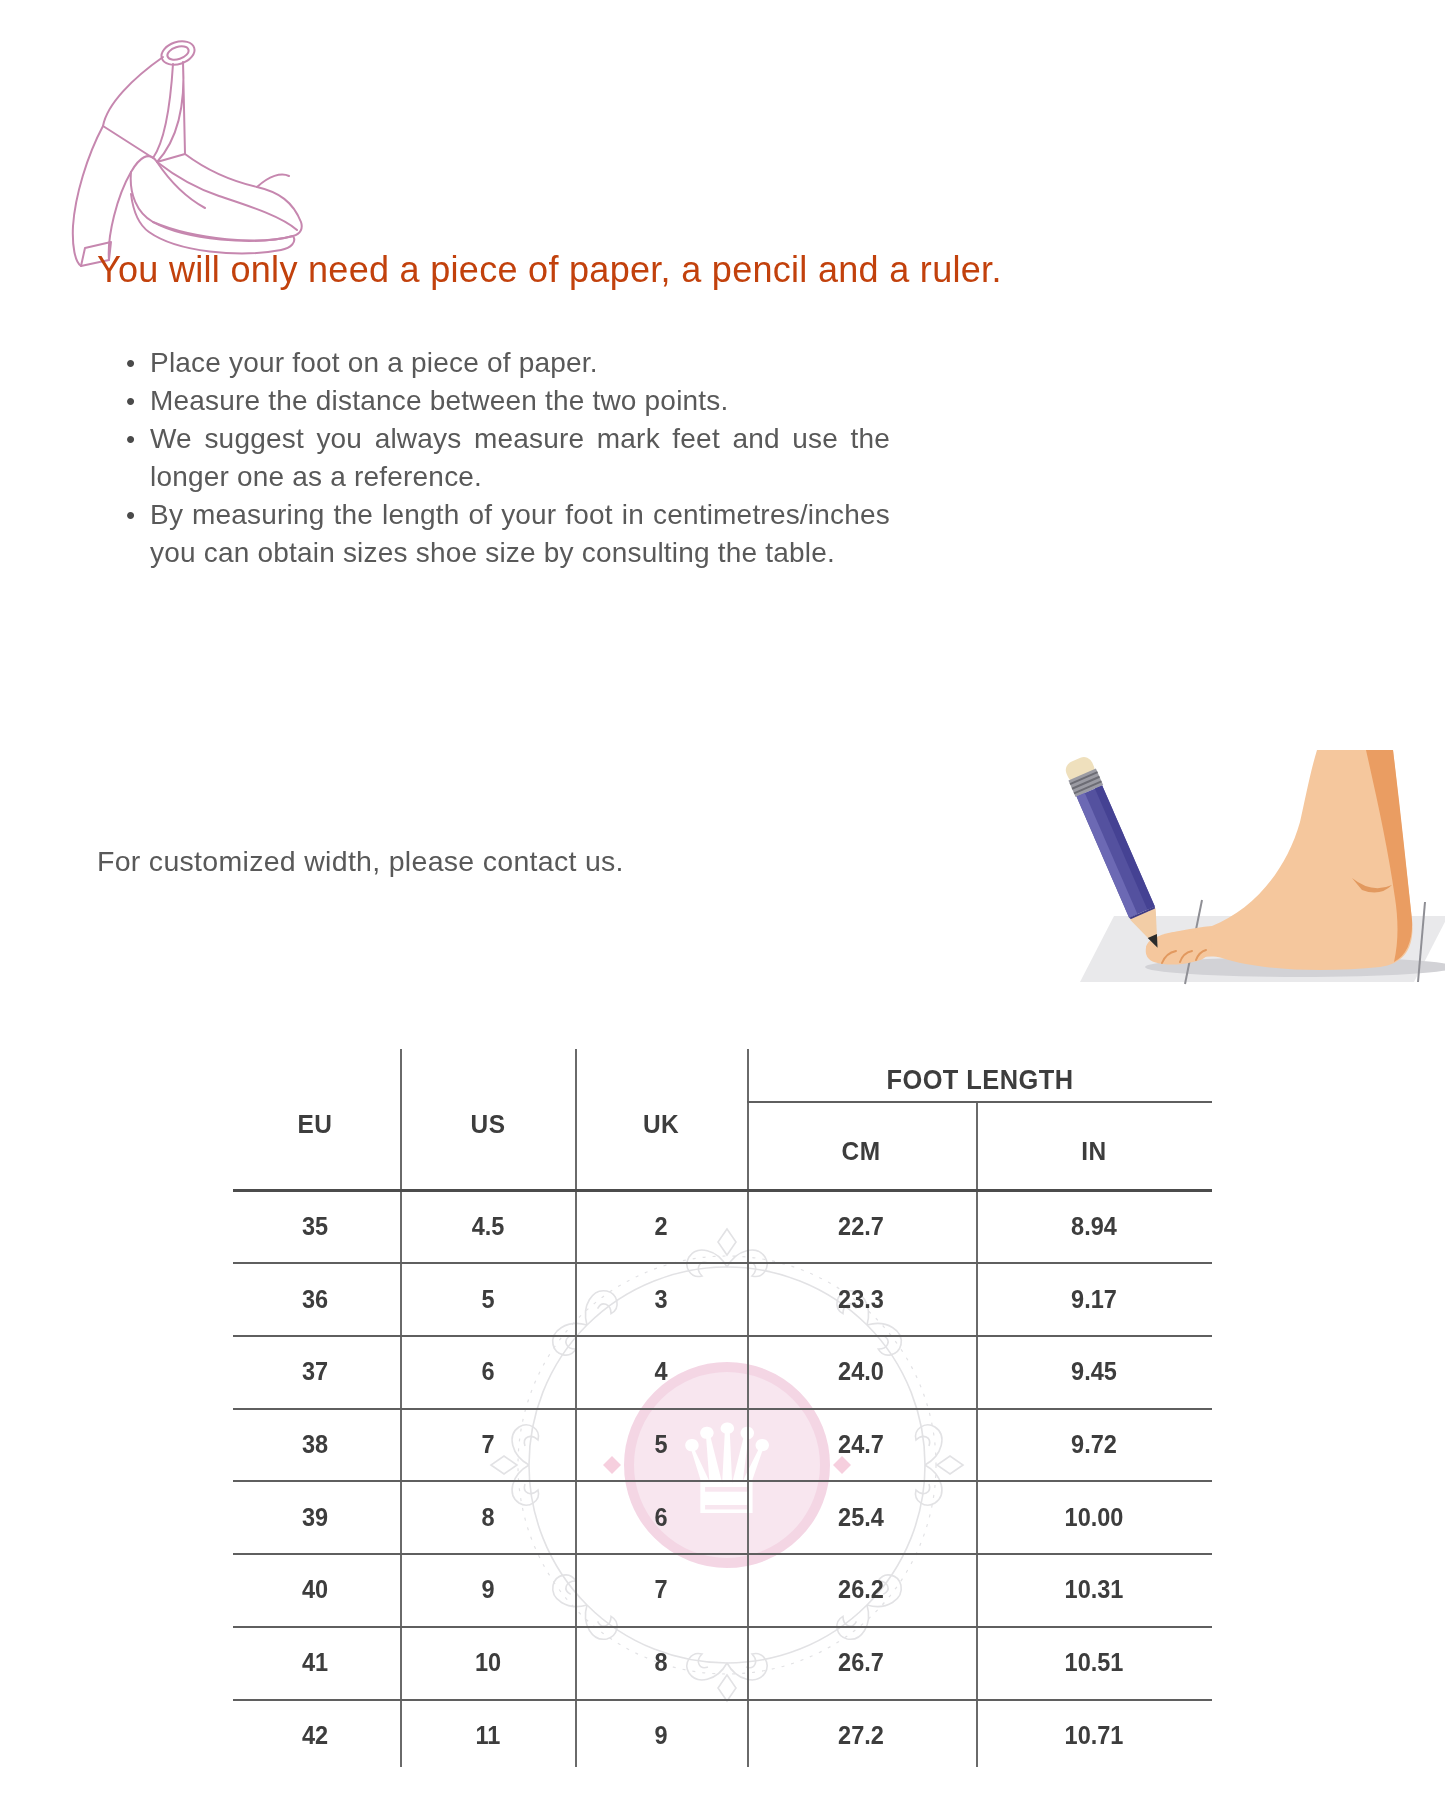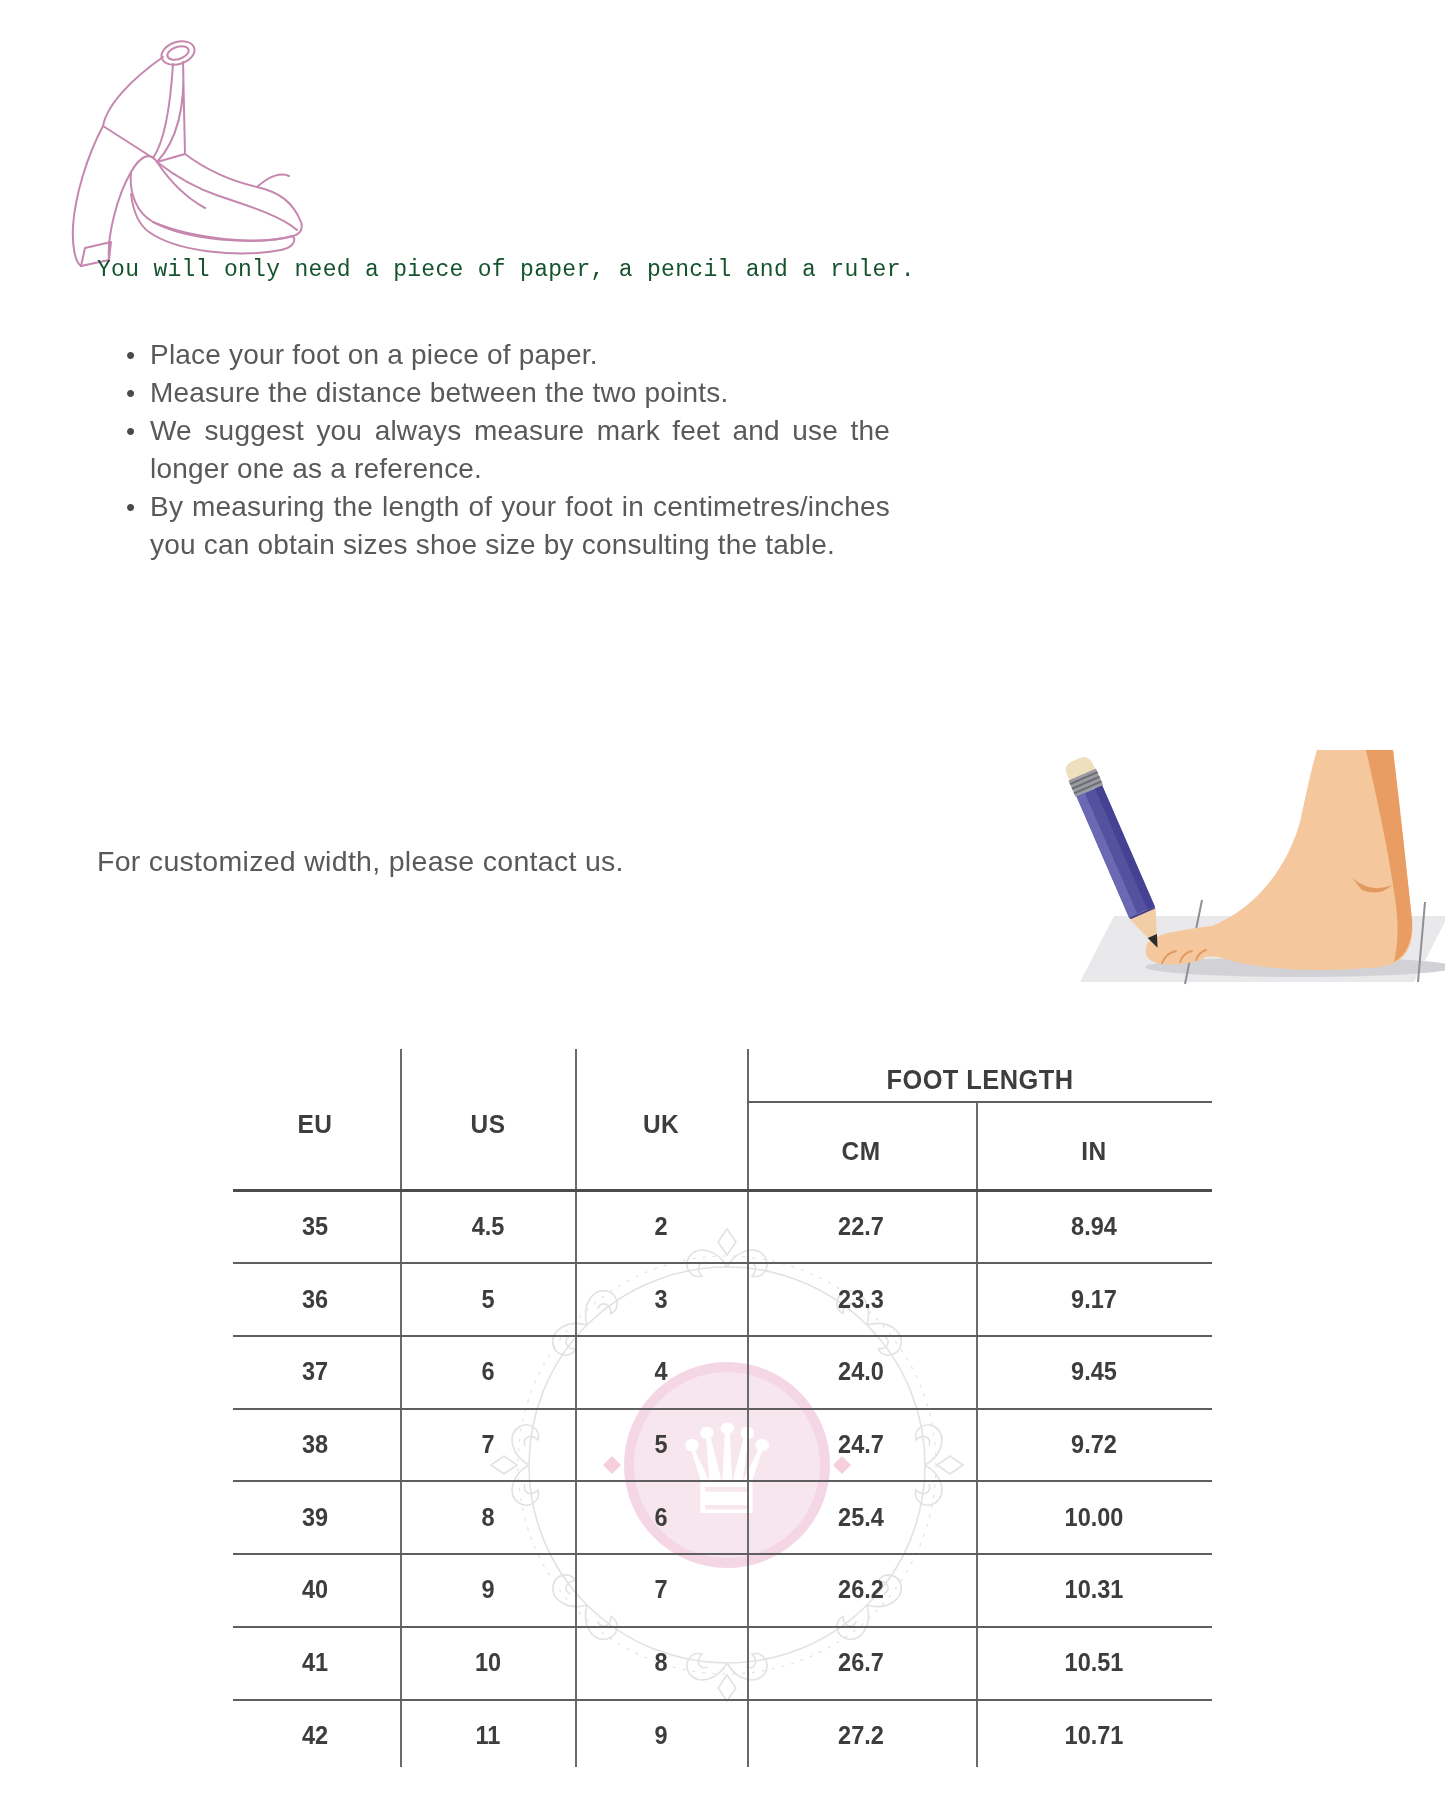--- a/index.html
+++ b/index.html
@@ -26,26 +26,25 @@
   }
   @supports (-webkit-text-stroke: 1px black){
     .title .stretch{
       color:transparent;
       -webkit-text-stroke:1.7px #1f1f1f;
     }
   }
   
   .intro{
     position:absolute;left:97px;top:250px;
-    font-size:23px;line-height:40px;color:#14532d;
+    font-size:36px;line-height:40px;color:#c2410c;
     letter-spacing:0.3px;
-    font-family:Liberation Mono, monospace;
   }
   ul.steps{
-    position:absolute;left:124px;top:336px;width:766px;
+    position:absolute;left:124px;top:344px;width:766px;
     margin:0;padding:0;list-style:none;
     font-size:28px;line-height:38px;color:#595959;
     letter-spacing:0.2px;
   }
   ul.steps li{
     position:relative;
     padding-left:26px;
     text-align:justify;
   }
   ul.steps li::before{

